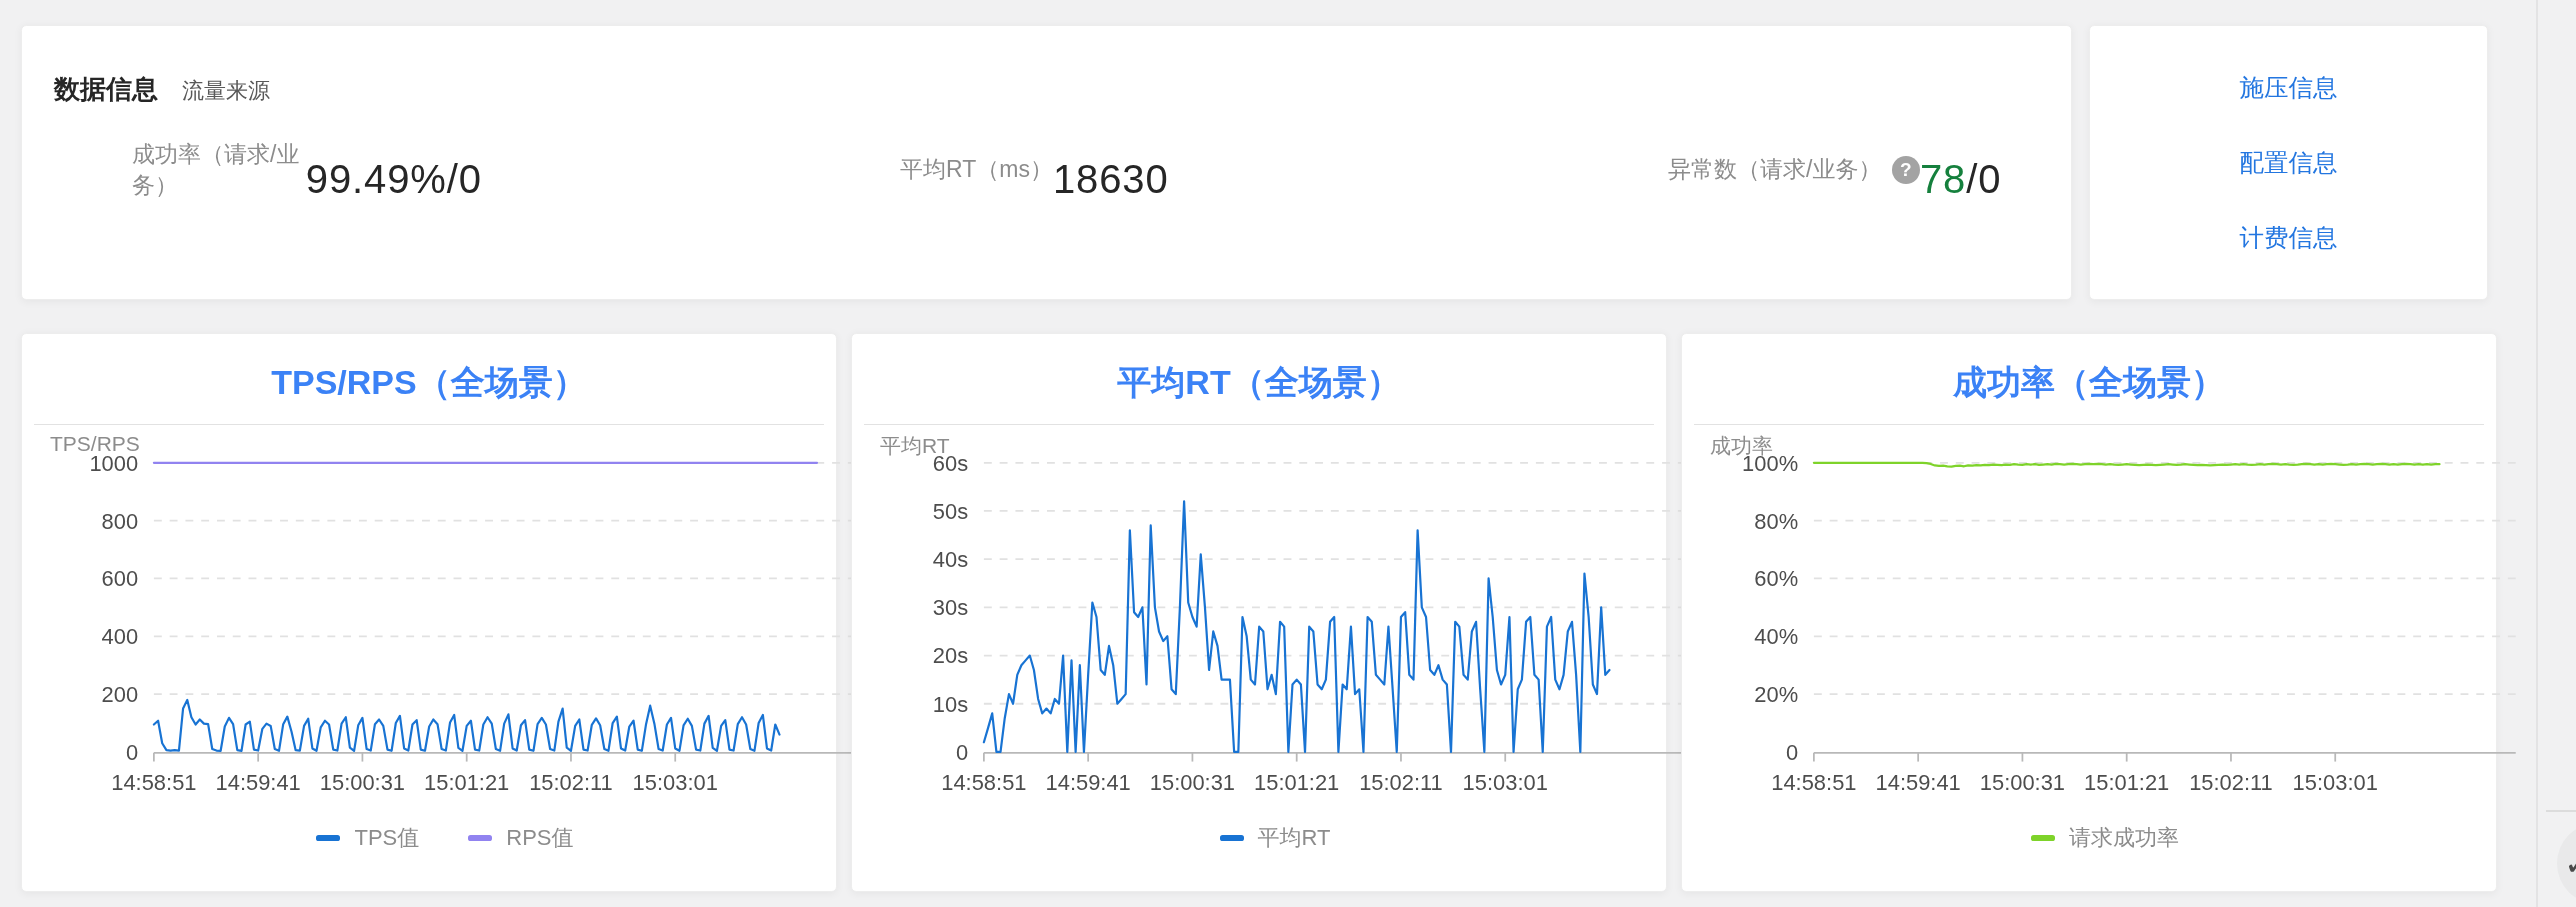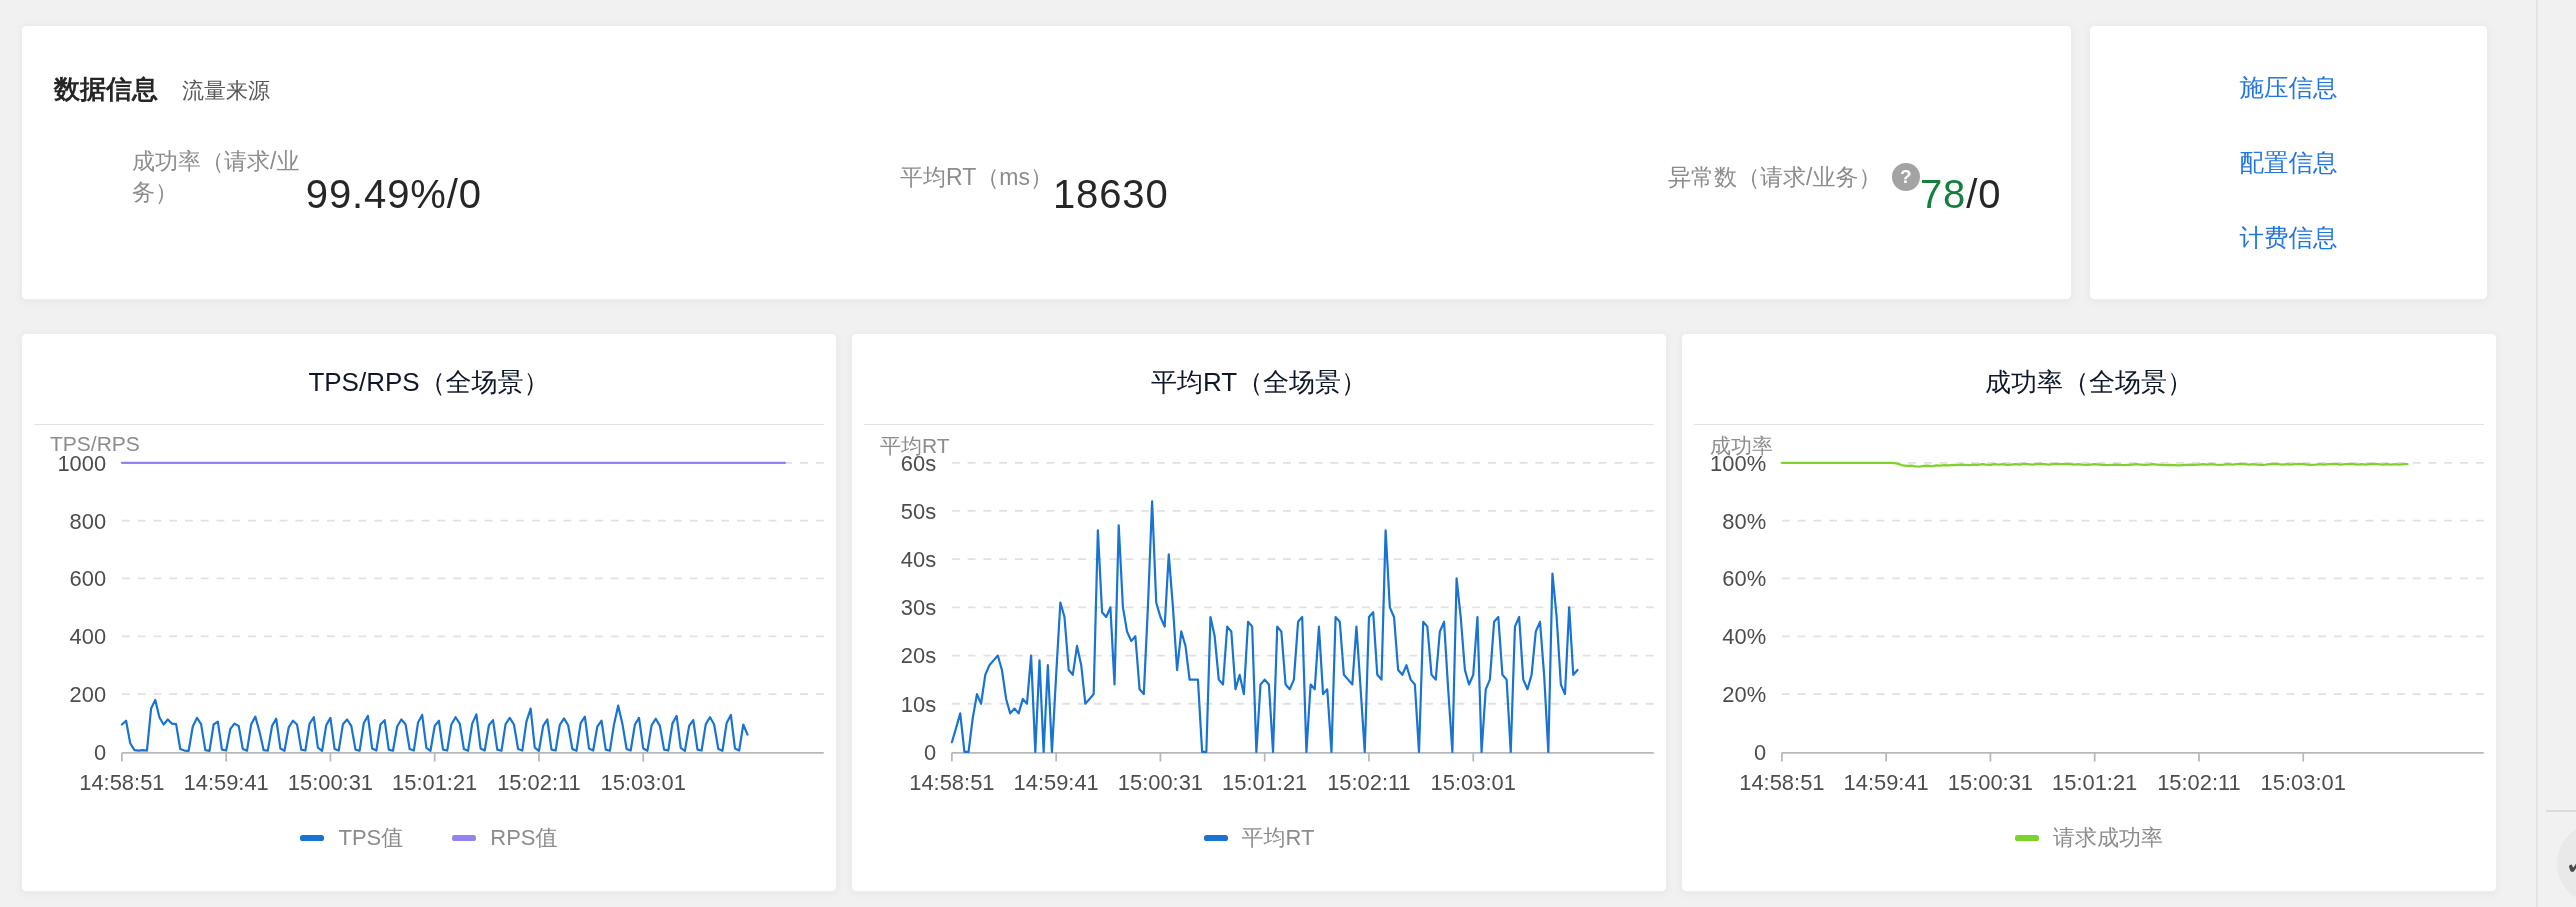--- a/index.html
+++ b/index.html
@@ -22,21 +22,21 @@
   .info-title-row { position:absolute; left:32px; top:46px; display:flex; align-items:baseline; gap:24px; }
   .info-title { font-size:26px; font-weight:700; color:#262626; }
   .info-subtitle { font-size:22px; color:#595959; }
   .metrics-row {
     position:absolute; left:0; top:112px; width:100%;
     display:flex; justify-content:space-between;
     padding:0 53px 0 110px;
   }
   .metric { width:350px; display:flex; flex-direction:row; align-items:center; }
   .metric-label { font-size:23px; color:#8c8c8c; display:flex; align-items:center; gap:10.5px; height:32px; }
-  .metric-value { margin-top:34px; font-size:40px; font-weight:500; color:#262626; letter-spacing:0.9px; }
+  .metric-value { margin-top:19px; font-size:40px; font-weight:500; color:#262626; letter-spacing:0.9px; }
   .metric-value .red-part { font-weight:500; }
   .metric-value .suffix { font-size:24.5px; font-weight:500; }
   .help-icon {
     width:28px; height:28px; border-radius:50%;
     background:#a3a3a3; color:#fff;
     font-size:19px; font-weight:700;
     display:inline-flex; align-items:center; justify-content:center;
     cursor:pointer;
   }
   
@@ -46,22 +46,22 @@
   
   .chart-card { top:333px; width:816px; height:559px; }
   #chart-card-0 { left:21px; }
   #chart-card-1 { left:851px; }
   #chart-card-2 { left:1681px; }
   .chart-head {
     height:91px; margin:0 12.3px;
     border-bottom:1.8px solid #e2e2e2;
     display:flex; align-items:center; justify-content:center;
   }
-  .chart-title { font-size:26px; font-weight:400; color:#0f172a; padding-top:7px; }
-  .chart-body { position:relative; }
+  .chart-title { font-size:34px; font-weight:700; color:#3b82f6; padding-top:7px; }
+  .chart-body { position:relative;padding-left:32px; }
   .y-axis-label { position:absolute; left:28px; top:7px; font-size:21px; color:#8c8c8c; }
   svg.plot { display:block; }
   .legend { margin-top:21px; display:flex; justify-content:center; gap:49px; }
   .legend-item { display:flex; align-items:center; gap:14px; cursor:pointer; }
   .legend-dash { width:24px; height:5.3px; border-radius:2.6px; background:#999; }
   .legend-label { font-size:22px; color:#8c8c8c; }
   
   #right-divider { position:absolute; left:2536px; top:0; width:1.8px; height:908px; background:#e3e3e4; }
   #strip-rule { position:absolute; left:2546px; top:810px; width:30px; height:1.8px; background:#dcdcdc; }
   #floating-widget {

